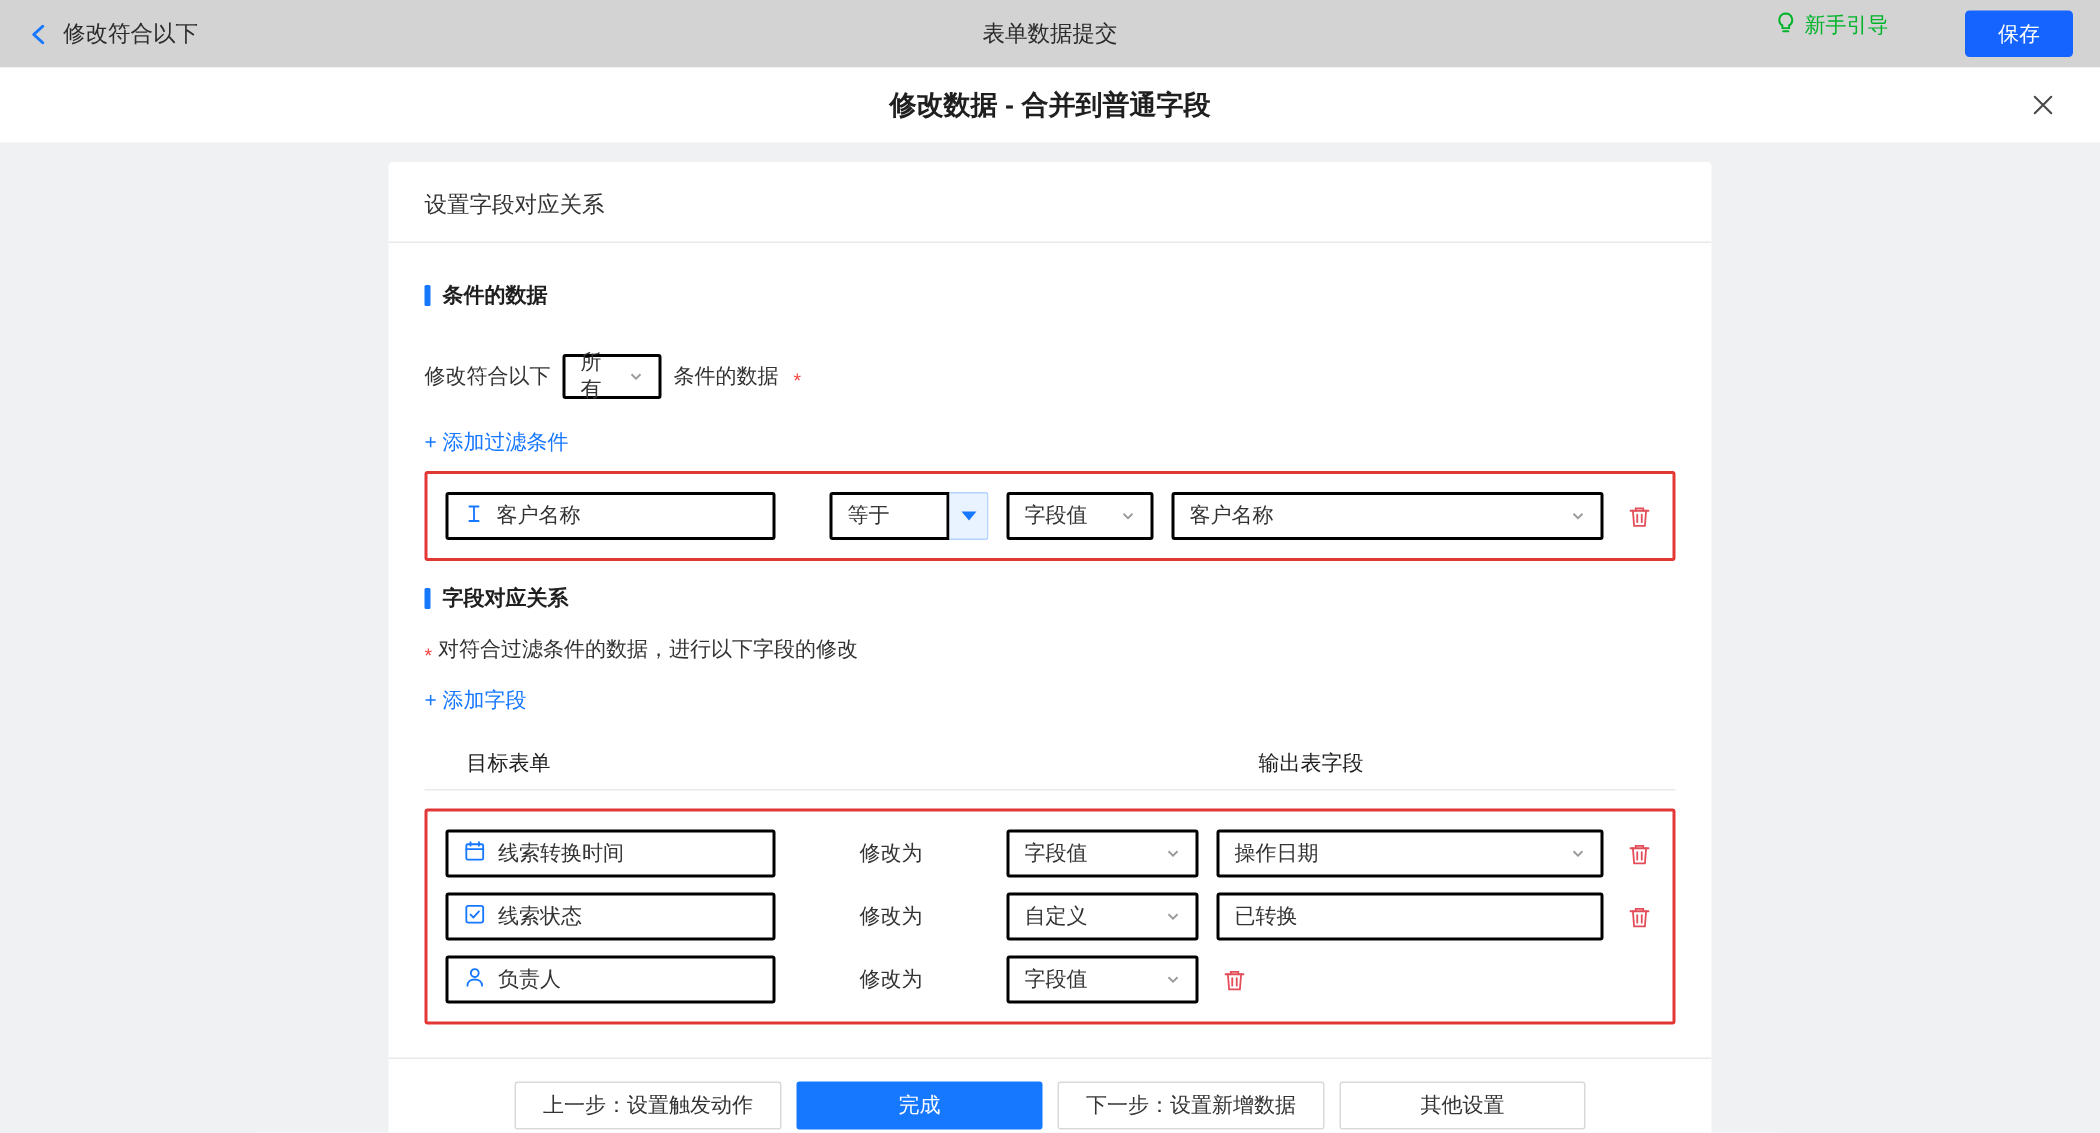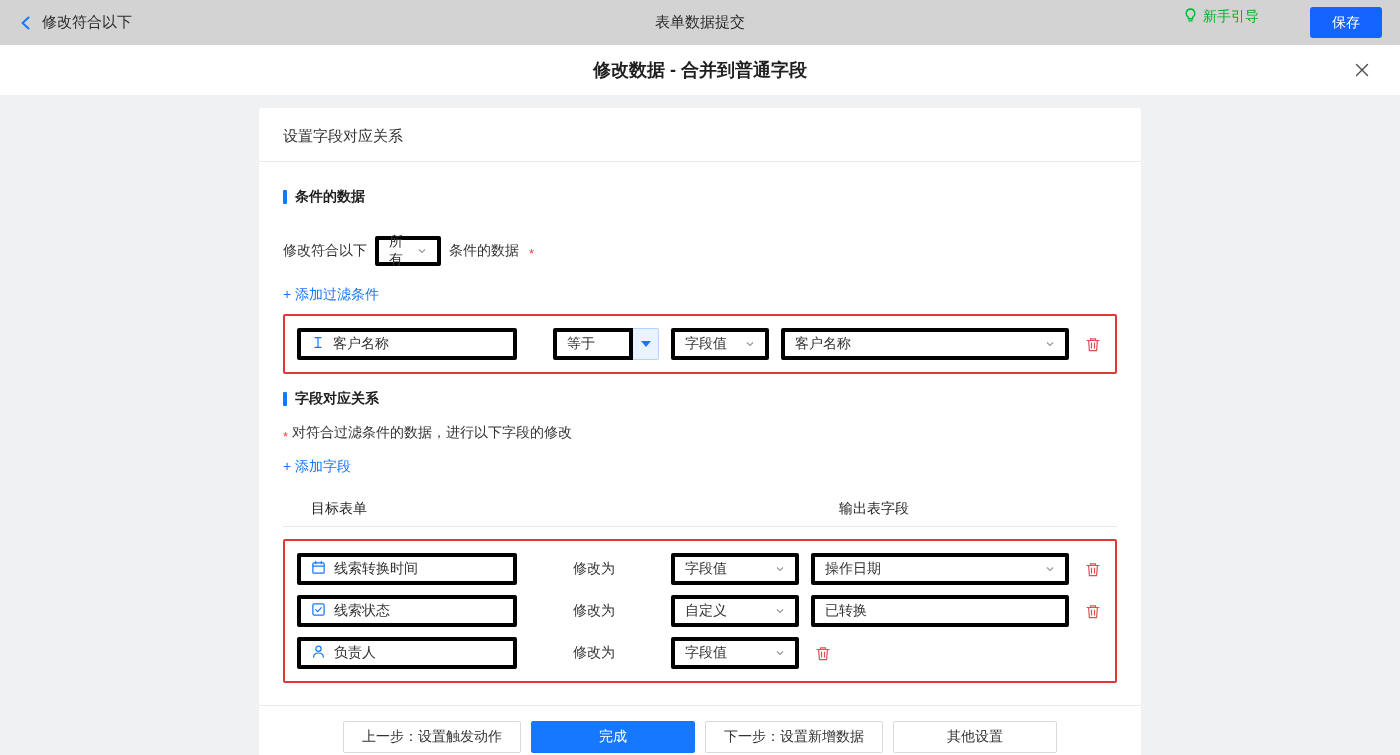--- a/index.html
+++ b/index.html
@@ -26,21 +26,21 @@
   .card { width:882px; margin:13px auto 0; background:#fff; border-radius:3px; }
   .card-title { padding:19px 24px 15px; font-size:15px; color:#333; border-bottom:1px solid #e9e9e9; }
   .card-body { padding:10px 24px 0; }
 
   .section-heading { display:flex; align-items:center; gap:8px; margin-top:16px; font-weight:bold; font-size:14px; color:#1f1f1f; }
   .blue-bar { width:4px; height:14px; background:#1677ff; border-radius:1px; }
 
   .cond-row { display:flex; align-items:center; gap:8px; margin-top:30px; }
   .required { color:#f53f3f; font-size:13px; margin-left:2px; position:relative; top:2px; }
 
-  .select, .input-box { display:flex; align-items:center; height:32px; border:4px solid #000000; border-radius:2px; background:#fff; padding:0 10px; font-size:14px; color:#333; }
+  .select, .input-box { display:flex; align-items:center; height:32px; border:2px solid #000000; border-radius:2px; background:#fff; padding:0 10px; font-size:14px; color:#333; }
   .select { justify-content:space-between; cursor:pointer; gap:8px; }
   .select-sm { height:30px; width:66px; }
   .chev { display:flex; align-items:center; flex:none; }
 
   .add-link { margin-top:20px; color:#1677ff; font-size:14px; cursor:pointer; width:max-content; }
 
   .red-box { border:2px solid #e23734; border-radius:2px; padding:12px; margin-top:10px; }
   .frow { display:flex; align-items:center; gap:12px; }
 
   .input-box { gap:8px; }

